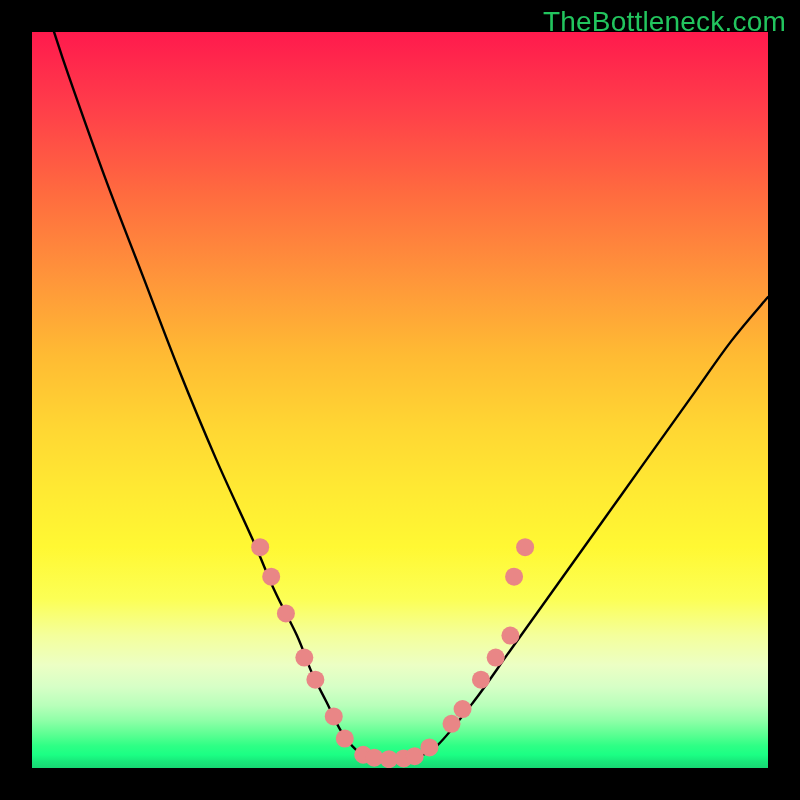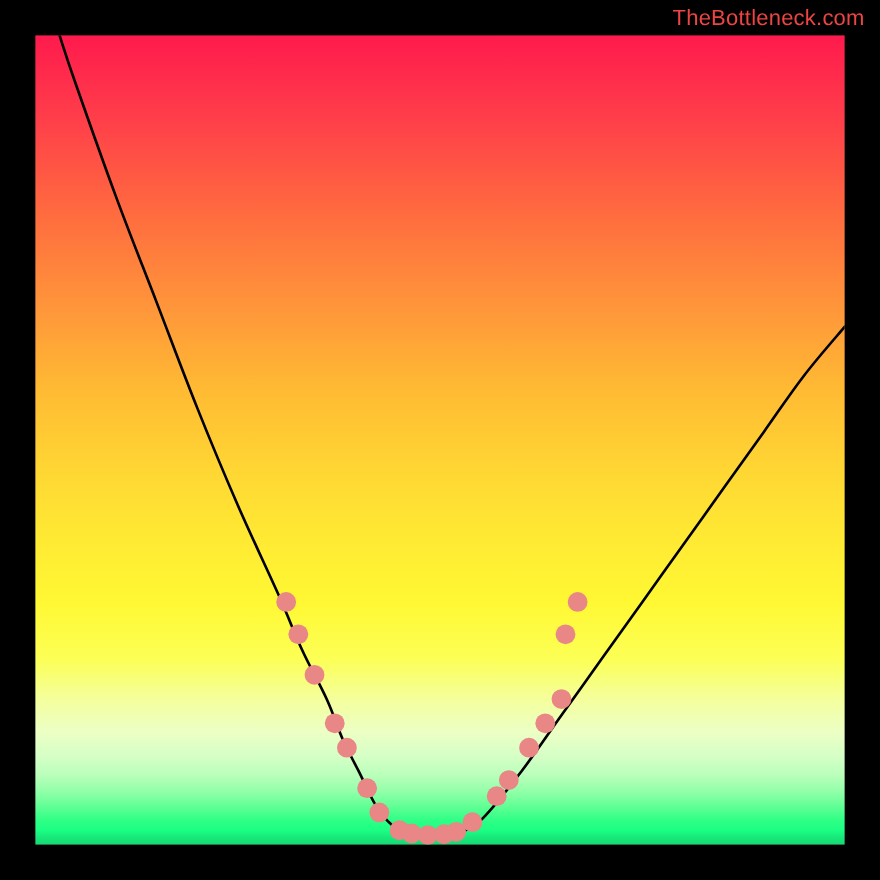--- a/index.html
+++ b/index.html
@@ -59,22 +59,22 @@
     position: absolute;
     left: 0;
     top: 0;
     width: 736px;
     height: 736px;
   }
   .watermark {
     position: absolute;
     top: 6px;
     right: 14px;
-    color: #ef4444;
-    font-size: 20px;
+    color: #22c55e;
+    font-size: 28px;
     font-weight: 400;
     letter-spacing: 0.2px;
   }
 </style>
 </head>
 <body>
 
 <div class="frame">
   <div class="plot">
     <div class="gradient"></div>

